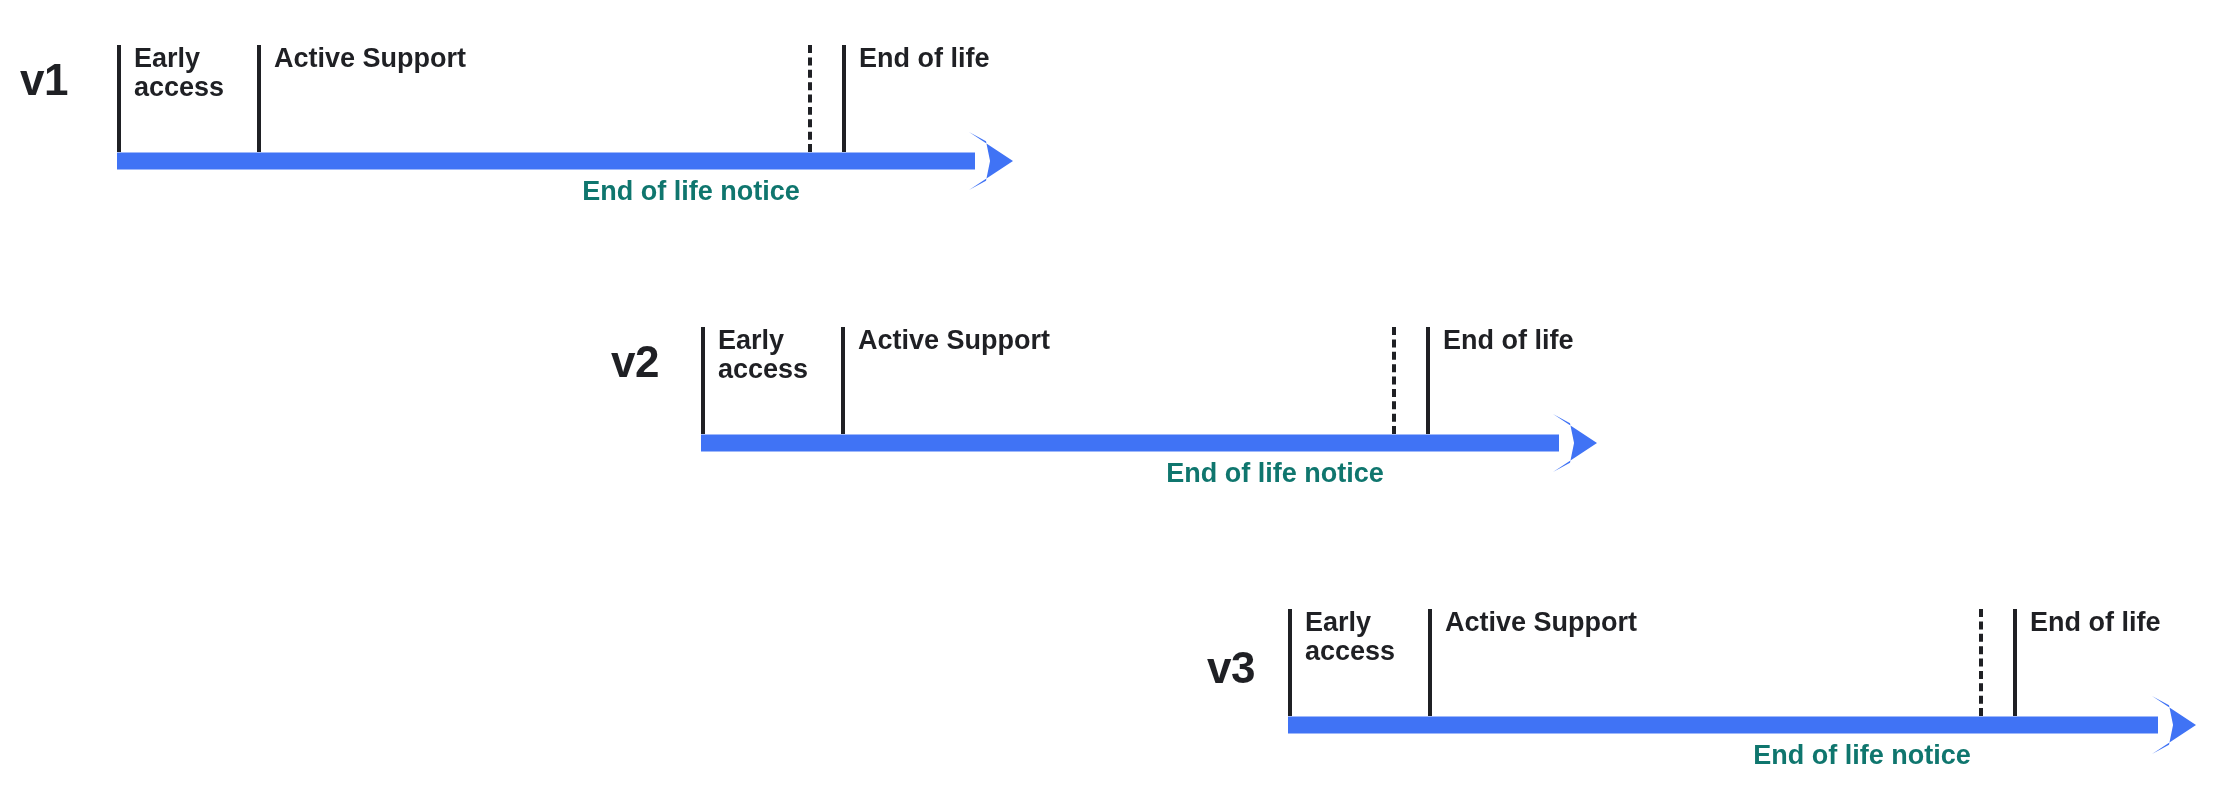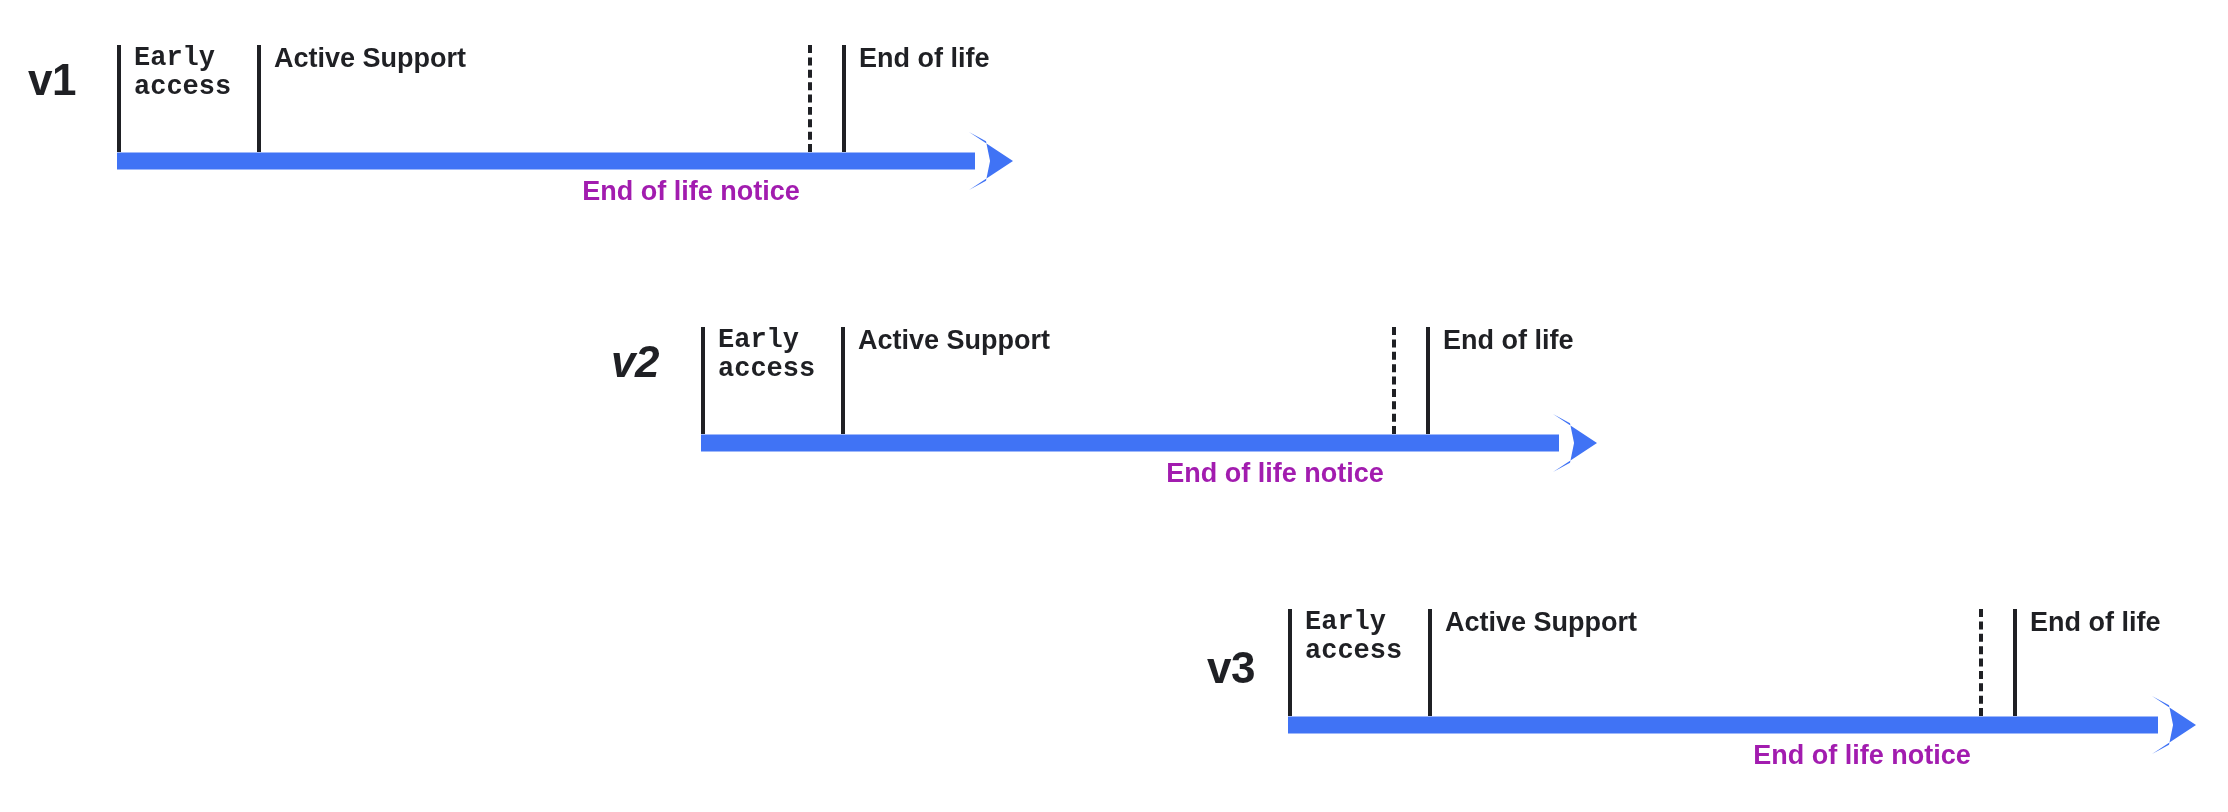--- a/index.html
+++ b/index.html
@@ -56,71 +56,70 @@
     position: absolute;
     font-size: 27px;
     font-weight: 700;
     color: #1f2024;
     line-height: 1.08;
     white-space: nowrap;
   }
   .phase-label.wrap {
     white-space: normal;
     width: 120px;
-    font-family: Liberation Mono, monospace;
   }
 
   
   .arrow-wrap {
     position: absolute;
     pointer-events: none;
   }
   .arrow-wrap svg {
     display: block;
     overflow: visible;
   }
 
   
   .notice-label {
     position: absolute;
     font-size: 27px;
     font-weight: 700;
-    color: #a21caf;
+    color: #0f766e;
     line-height: 1;
     white-space: nowrap;
     text-align: center;
     transform: translateX(-50%);
   }
 </style>
 </head>
 <body>
 
 <div id="diagram" style="width: 2228px; height: 812px; background: rgb(255, 255, 255);">
     <div class="version-row">
-      <div class="version-label" style="left: 28px; top: 58px;">v1</div>
+      <div class="version-label" style="left: 20px; top: 58px;">v1</div>
       <div class="tick" style="left: 117px; top: 45px; height: 107px;"></div>
       <div class="tick" style="left: 257px; top: 45px; height: 107px;"></div>
       <div class="tick dashed" style="left: 808px; top: 45px; height: 107px;"></div>
       <div class="tick" style="left: 842px; top: 45px; height: 107px;"></div>
       <div class="phase-label wrap" style="left: 134px; top: 44px;">
         <div>Early</div>
         <div>access</div>
       </div>
       <div class="phase-label" style="left: 274px; top: 44px;">Active Support</div>
       <div class="phase-label" style="left: 859px; top: 44px;">End of life</div>
       <div class="arrow-wrap" style="left: 117px; top: 129.5px; width: 898px; height: 62px;">
         <svg width="898" height="62" viewBox="0 0 898 62">
           <rect x="0" y="22.5" width="858" height="17" fill="#4073f5"></rect>
           <path d="M 852 2 L 896 31 L 852 60 L 869 50.65 L 873.05 31 L 869 11.350000000000001 Z" fill="#4073f5"></path>
         </svg>
       </div>
       <div class="notice-label" style="left: 691px; top: 178px;">End of life notice</div>
     </div>
     <div class="version-row">
-      <div class="version-label" style="left: 611px; top: 340px; font-style: italic;">v2</div>
+      <div class="version-label" style="left: 611px; top: 340px;">v2</div>
       <div class="tick" style="left: 701px; top: 327px; height: 107px;"></div>
       <div class="tick" style="left: 841px; top: 327px; height: 107px;"></div>
       <div class="tick dashed" style="left: 1392px; top: 327px; height: 107px;"></div>
       <div class="tick" style="left: 1426px; top: 327px; height: 107px;"></div>
       <div class="phase-label wrap" style="left: 718px; top: 326px;">
         <div>Early</div>
         <div>access</div>
       </div>
       <div class="phase-label" style="left: 858px; top: 326px;">Active Support</div>
       <div class="phase-label" style="left: 1443px; top: 326px;">End of life</div>

